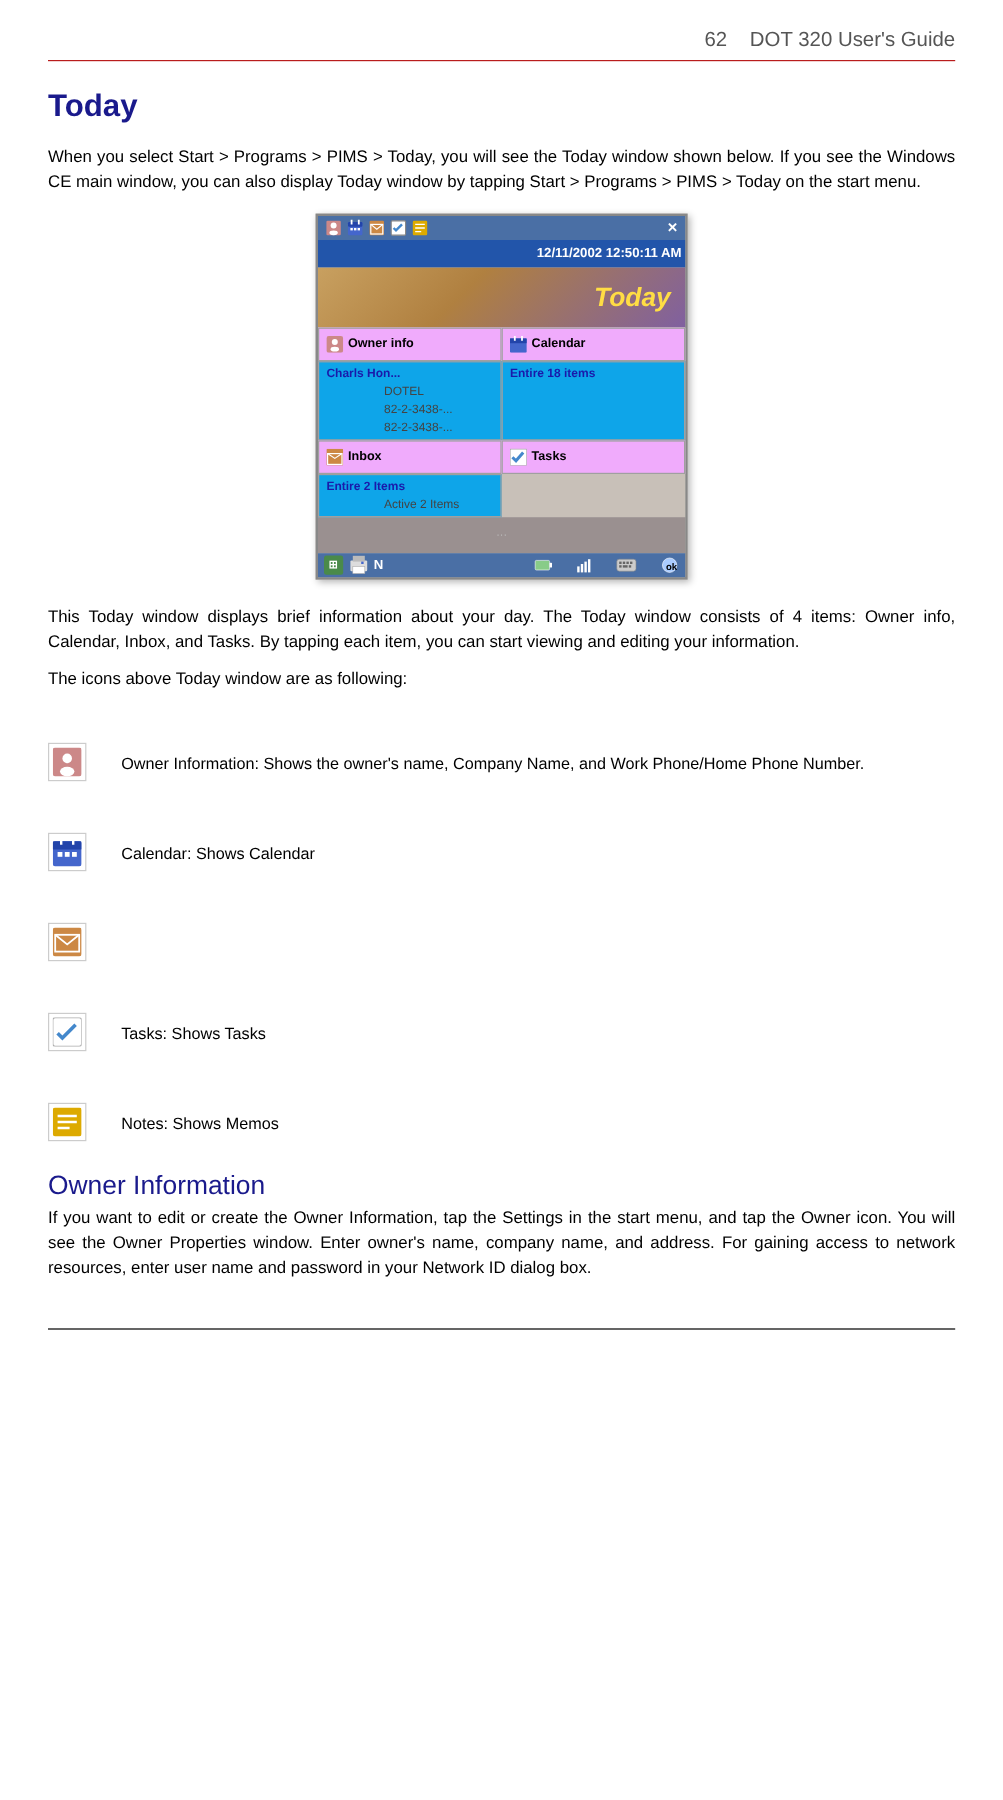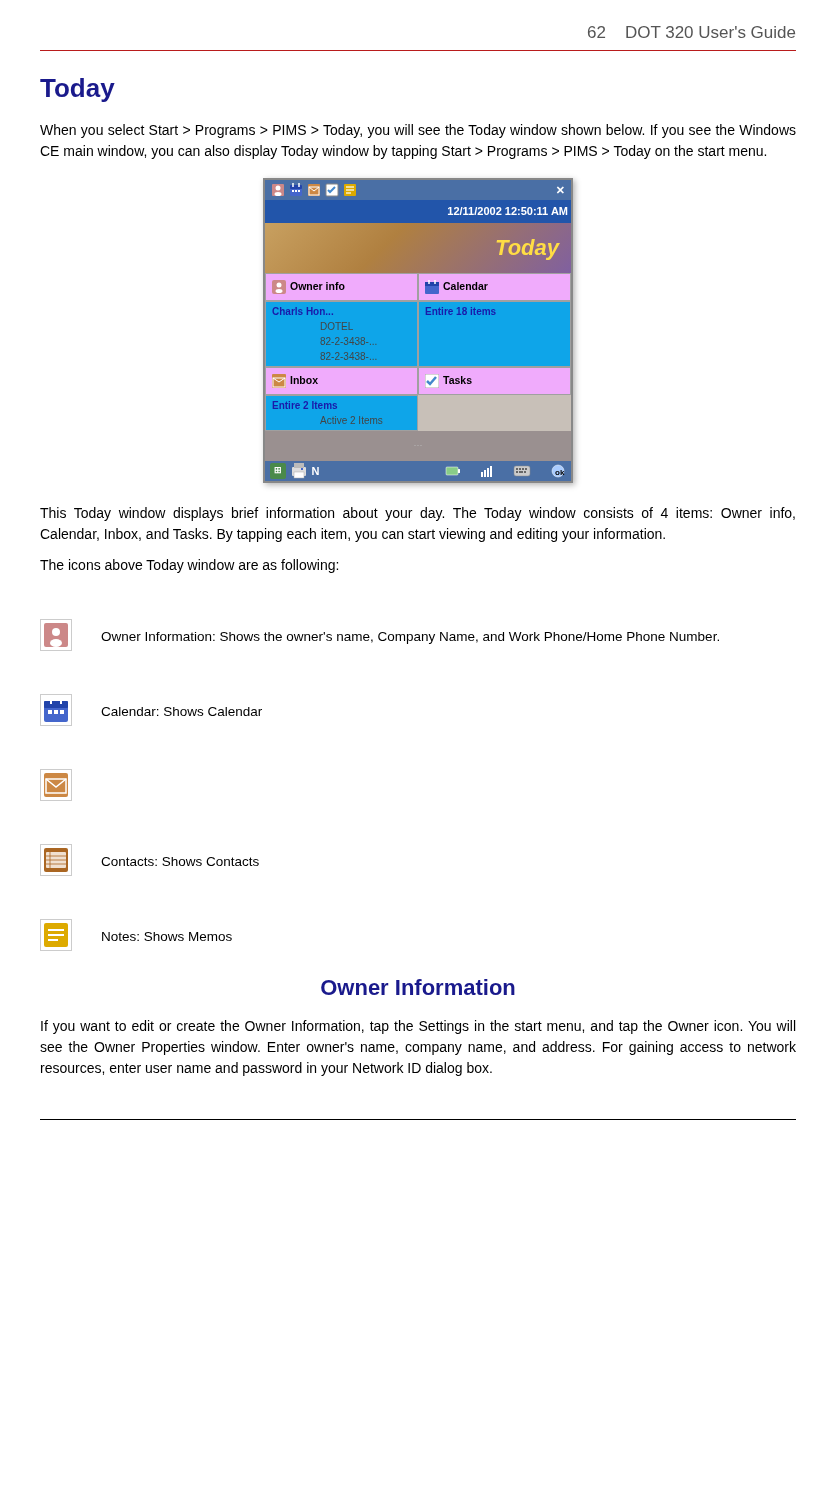--- a/index.html
+++ b/index.html
@@ -24,24 +24,22 @@
 
     h1.section-title {
       font-size: 26px;
       font-weight: bold;
       color: #1a1a8c;
       margin-bottom: 12px;
     }
 
     h2.section-title {
       font-size: 22px;
-      font-weight: bold;
+      font-weight: normal;
       color: #1a1a8c;
-      margin-bottom: 12px;
-      text-align: center;
     }
 
     p {
       margin-bottom: 10px;
       text-align: justify;
     }
 
     .device-screenshot-container {
       display: flex;
       justify-content: center;
@@ -418,36 +416,32 @@
   <div class="icons-list-item">
     <div class="icon-box">
       <svg width="24" height="24" viewBox="0 0 24 24">
         <rect x="0" y="0" width="24" height="24" fill="#cc8844" rx="2"></rect>
         <rect x="2" y="6" width="20" height="14" fill="none" stroke="#fff" stroke-width="1.5"></rect>
         <path d="M2 6 L12 14 L22 6" stroke="#fff" stroke-width="1.5" fill="none"></path>
       </svg>
     </div>
   </div>
 
-
   <div class="icons-list-item">
     <div class="icon-box">
       <svg width="24" height="24" viewBox="0 0 24 24">
-        <rect x="0" y="0" width="24" height="24" fill="#aa6622" rx="2"></rect>
-        <rect x="2" y="4" width="20" height="16" fill="#f0e0d0" rx="1"></rect>
-        <line x1="2" y1="8" x2="22" y2="8" stroke="#aa6622" stroke-width="0.8"></line>
-        <line x1="2" y1="12" x2="22" y2="12" stroke="#aa6622" stroke-width="0.8"></line>
-        <line x1="2" y1="16" x2="22" y2="16" stroke="#aa6622" stroke-width="0.8"></line>
-        <line x1="6" y1="4" x2="6" y2="20" stroke="#aa6622" stroke-width="0.8"></line>
+        <rect x="0" y="0" width="24" height="24" fill="#fff" stroke="#aaa" rx="2"></rect>
+        <polyline points="4,13 8,17 19,6" stroke="#4488cc" stroke-width="3" fill="none"></polyline>
       </svg>
     </div>
     <div class="icon-desc">
-      <span>Contacts: Shows Contacts</span>
-    </div>
-  </div>
+      <span>Tasks: Shows Tasks</span>
+    </div>
+  </div>
+
 
   <div class="icons-list-item">
     <div class="icon-box">
       <svg width="24" height="24" viewBox="0 0 24 24">
         <rect x="0" y="0" width="24" height="24" fill="#ddaa00" rx="2"></rect>
         <line x1="4" y1="7" x2="20" y2="7" stroke="#fff" stroke-width="2"></line>
         <line x1="4" y1="12" x2="20" y2="12" stroke="#fff" stroke-width="2"></line>
         <line x1="4" y1="17" x2="14" y2="17" stroke="#fff" stroke-width="2"></line>
       </svg>
     </div>

